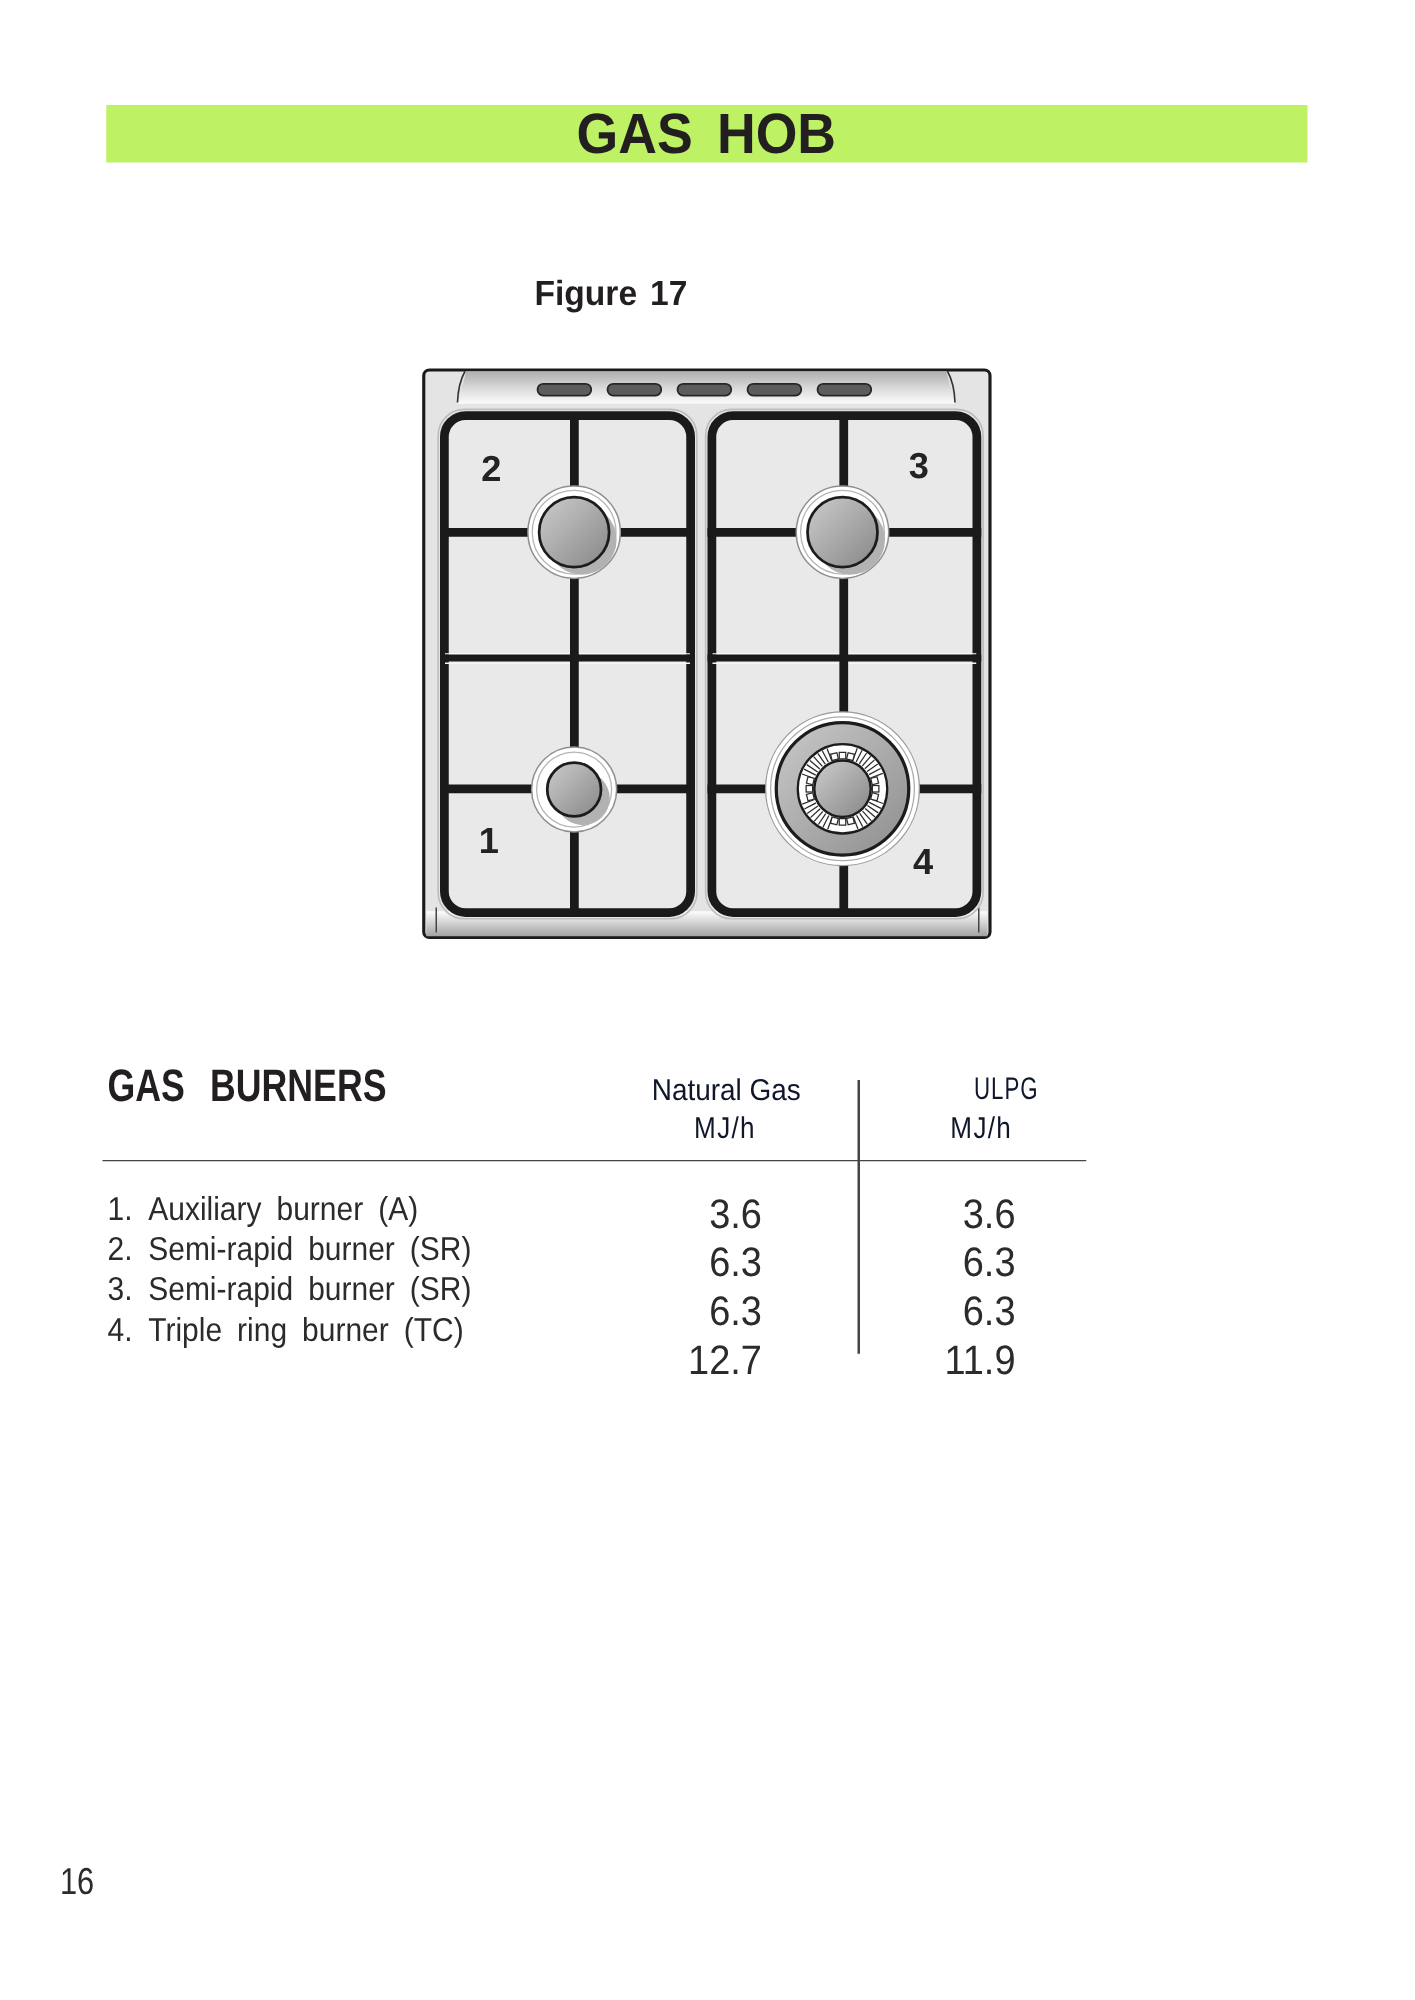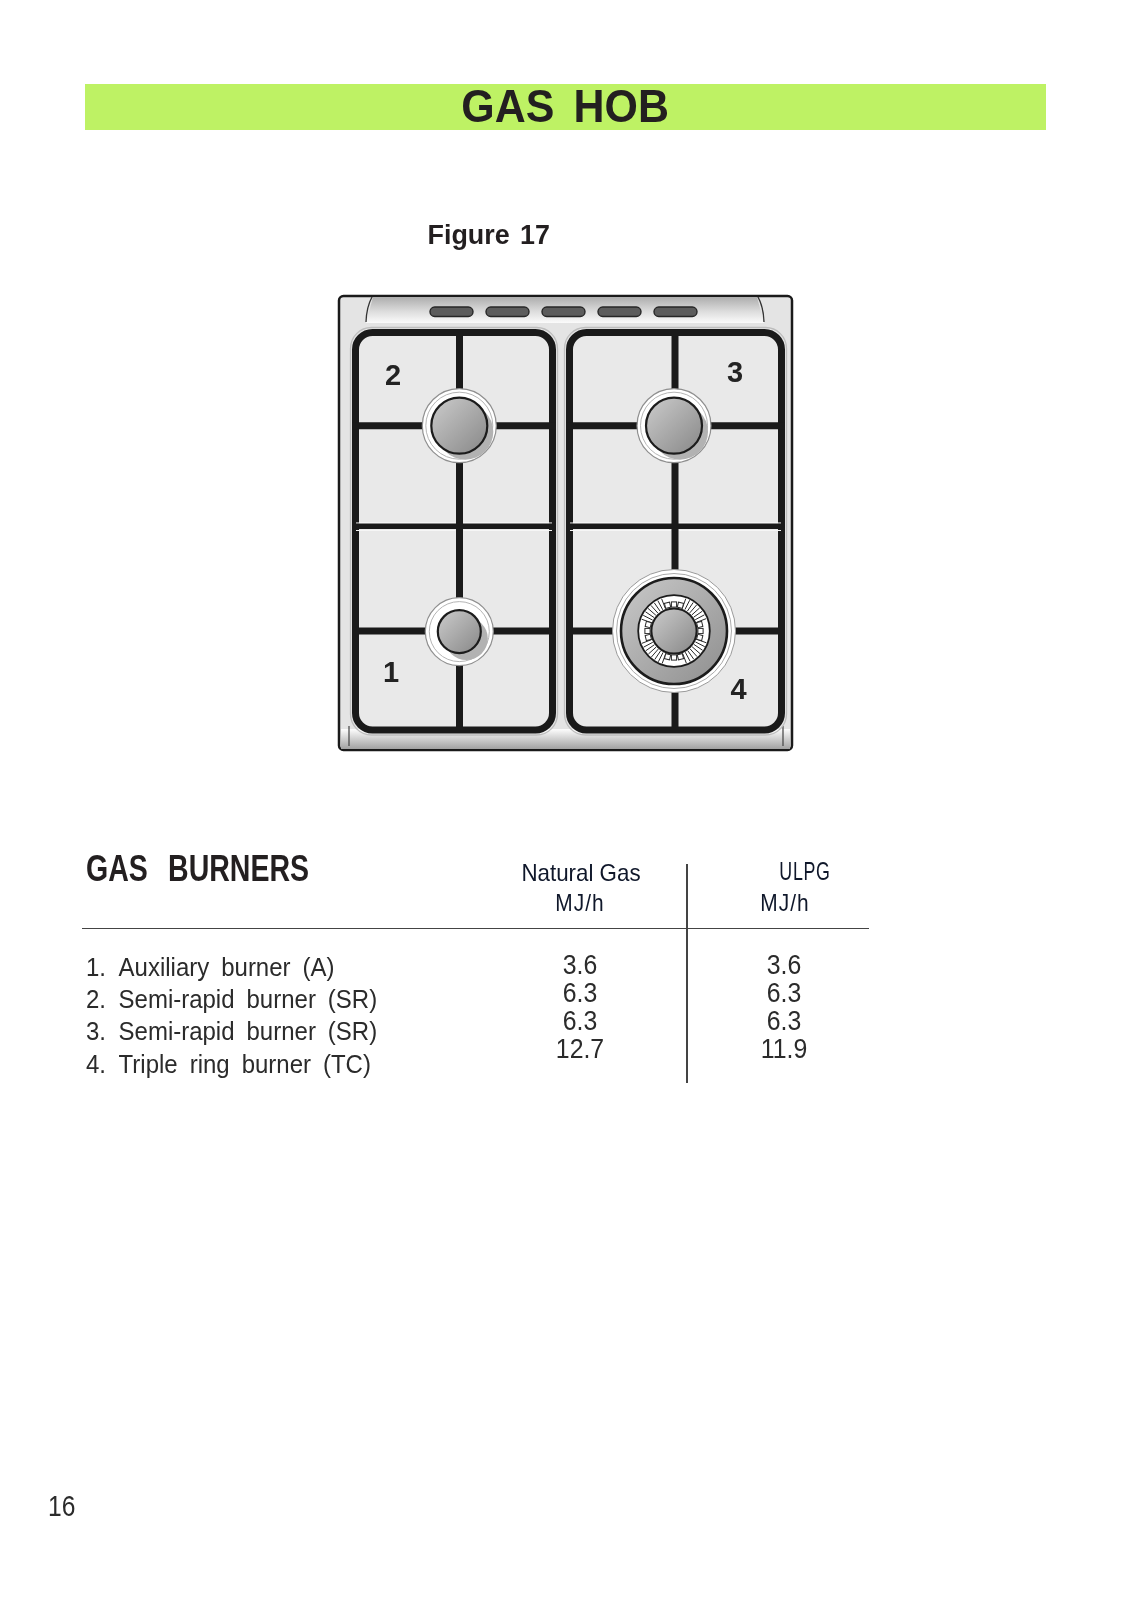--- a/index.html
+++ b/index.html
@@ -10,21 +10,21 @@
   #bar span{display:inline-block;font-size:45.5px;line-height:45.5px;font-weight:bold;color:#231f20;word-spacing:7.8px;transform:scaleX(0.943);}
   #fig{left:0;top:220px;width:977px;text-align:center;}
   #fig span{display:inline-block;font-size:28px;line-height:30px;word-spacing:3px;font-weight:bold;color:#231f20;transform:scaleX(0.96);}
   #gb{left:86px;top:848.6px;font-size:36.4px;line-height:40.7px;font-weight:bold;color:#231f20;
       transform:scaleX(0.784);transform-origin:left top;white-space:nowrap;word-spacing:15.7px;}
   .hdr{color:#0f172a;white-space:nowrap;}
   .ctr{transform:translateX(-50%);white-space:nowrap;}
   #rows{left:86px;top:950.7px;font-size:26.5px;color:#2b2b2b;line-height:32.3px;
         transform:scaleX(0.905);transform-origin:left top;white-space:nowrap;word-spacing:5.9px;}
   .num{display:inline-block;width:36px;}
-  .vals{font-size:27px;color:#2b2b2b;line-height:28px;text-align:center;}
+  .vals{font-size:33px;color:#2b2b2b;line-height:39px;text-align:right;}
   #rule{left:82px;top:927.8px;width:787px;height:1.5px;background:#444444;}
   #vline{left:686px;top:864px;width:1.6px;height:219px;background:#444444;}
   #pg{left:48px;top:1488.9px;font-size:30px;line-height:33.5px;color:#2b2b2b;
       transform:scaleX(0.82);transform-origin:left top;}
 </style>
 </head>
 <body>
 <div class="abs" id="bar"><span>GAS HOB</span></div>
 <div class="abs" id="fig"><span>Figure 17</span></div>
 

